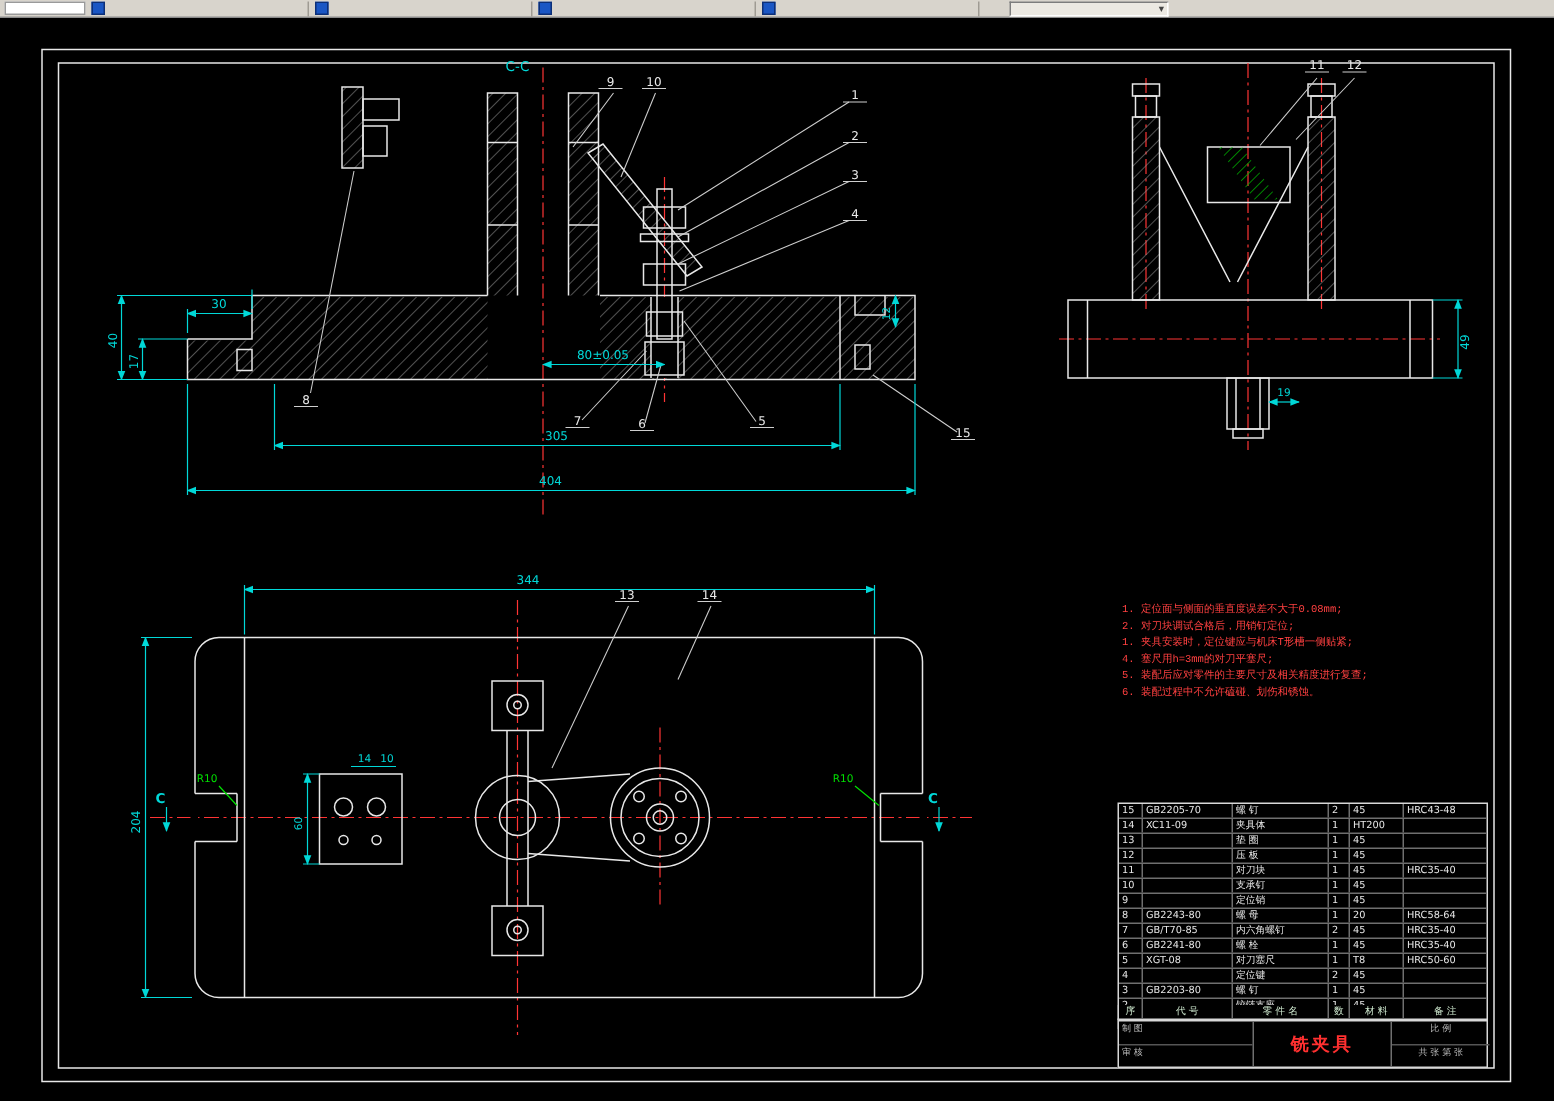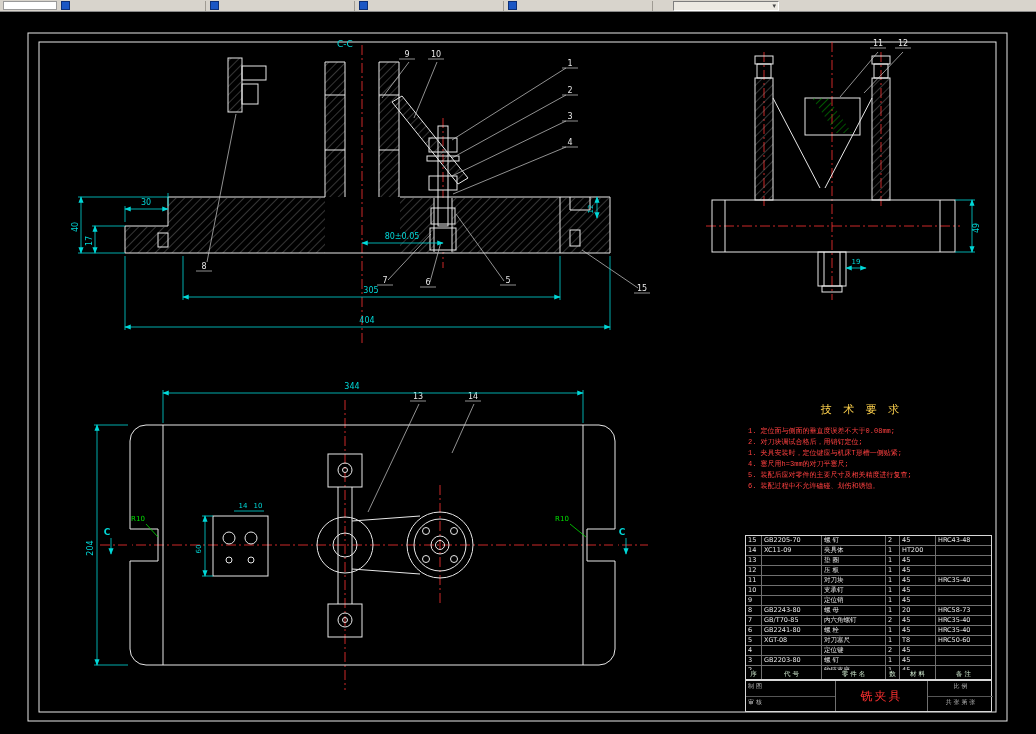--- a/index.html
+++ b/index.html
@@ -32,21 +32,21 @@
   .bom-cell:last-child{border-right:none;}
   .bom-head .bom-cell{color:#cfe9cf;text-align:center;padding-left:0;}
   #bom-header{left:745px;top:670px;width:247px;height:10px;border:1px solid #d8d8d8;border-top:none;background:#000;}
   #bom-header .bom-row{height:9px;border-bottom:none;}
   #tblock{left:745px;top:680px;width:247px;height:32px;border:1px solid #d8d8d8;background:#000;
           display:grid;grid-template-columns:90px 92px 65px;}
   .tb-left{border-right:1px solid #6f6f6f;display:flex;flex-direction:column;}
   .tb-left div{flex:1;font-size:6px;color:#bbb;border-bottom:1px solid #555;padding-left:2px;line-height:9px;}
   .tb-left div:last-child{border-bottom:none;}
   .tb-center{display:flex;align-items:center;justify-content:center;color:#ff3030;
-             font-size:12px;letter-spacing:2px;border-right:1px solid #6f6f6f;}
+             font-size:12px;letter-spacing:2px;border-right:1px solid #6f6f6f;font-weight:bold;}
   .tb-right{display:flex;flex-direction:column;}
   .tb-right div{flex:1;font-size:6px;color:#bbb;border-bottom:1px solid #555;text-align:center;line-height:9px;}
   .tb-right div:last-child{border-bottom:none;}
   text{font-family:"DejaVu Sans","Liberation Sans",sans-serif;}
 </style>
 </head>
 <body>
 
 <div id="screen">
 
@@ -288,21 +288,20 @@
     </g>
 
     <g>
       <path d="M146,524 L158,537 M570,524 L586,537" stroke="#00e000" stroke-width="0.8" fill="none"></path>
       <text x="138" y="521" fill="#00e000" font-size="7" text-anchor="middle">R10</text>
       <text x="562" y="521" fill="#00e000" font-size="7" text-anchor="middle">R10</text>
     </g>
   </svg>
 
   <div id="tech" class="ovl">
-    <div class="tech-title">技 术 要 求</div>
     <div>
 
     <div class="tech-line">1. 定位面与侧面的垂直度误差不大于0.08mm;</div>
         <div class="tech-line">2. 对刀块调试合格后，用销钉定位;</div>
         <div class="tech-line">1. 夹具安装时，定位键应与机床T形槽一侧贴紧;</div>
         <div class="tech-line">4. 塞尺用h=3mm的对刀平塞尺;</div>
         <div class="tech-line">5. 装配后应对零件的主要尺寸及相关精度进行复查;</div>
         <div class="tech-line">6. 装配过程中不允许磕碰、划伤和锈蚀。</div>
       </div>
   </div>
@@ -365,21 +364,21 @@
         <div class="bom-cell">1</div>
         <div class="bom-cell">45</div>
         <div class="bom-cell"></div>
       </div>
         <div class="bom-row">
         <div class="bom-cell">8</div>
         <div class="bom-cell">GB2243-80</div>
         <div class="bom-cell">螺 母</div>
         <div class="bom-cell">1</div>
         <div class="bom-cell">20</div>
-        <div class="bom-cell">HRC58-73</div>
+        <div class="bom-cell">HRC58-64</div>
       </div>
         <div class="bom-row">
         <div class="bom-cell">7</div>
         <div class="bom-cell">GB/T70-85</div>
         <div class="bom-cell">内六角螺钉</div>
         <div class="bom-cell">2</div>
         <div class="bom-cell">45</div>
         <div class="bom-cell">HRC35-40</div>
       </div>
         <div class="bom-row">

